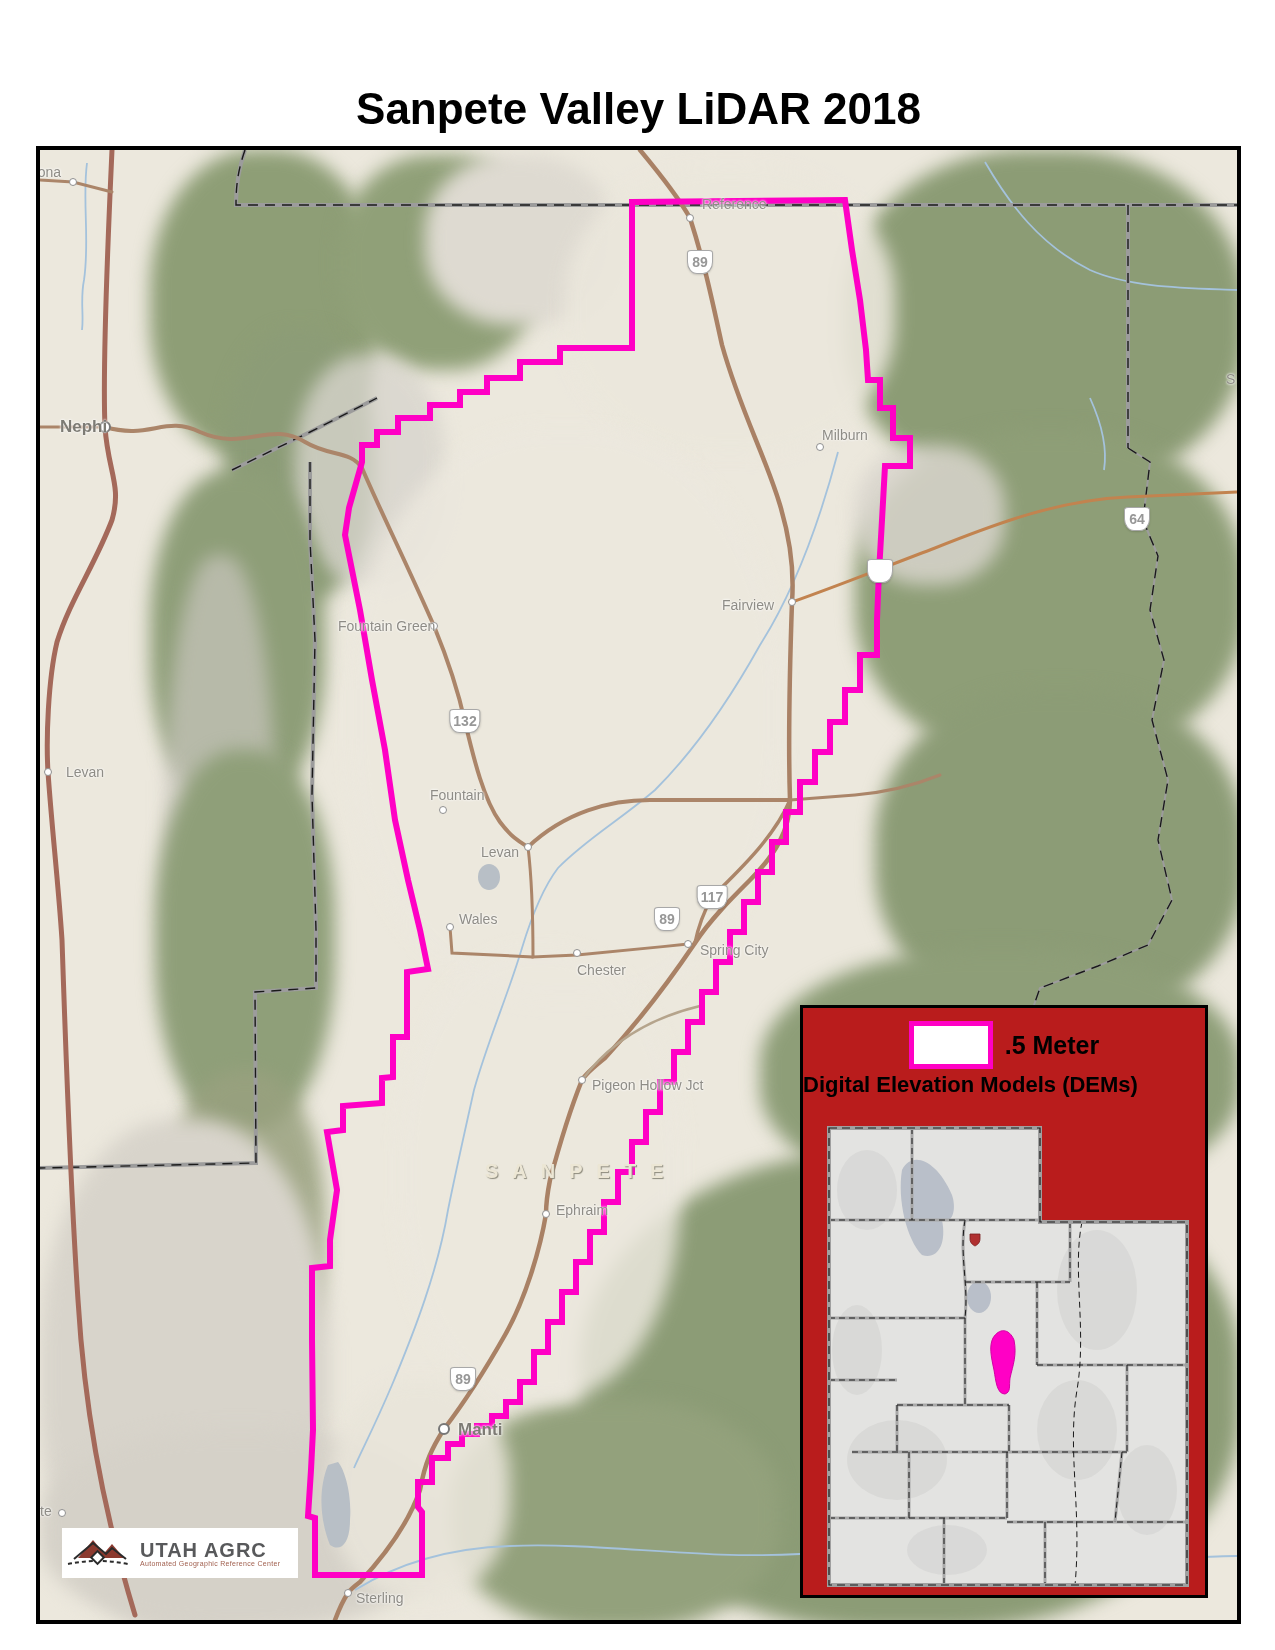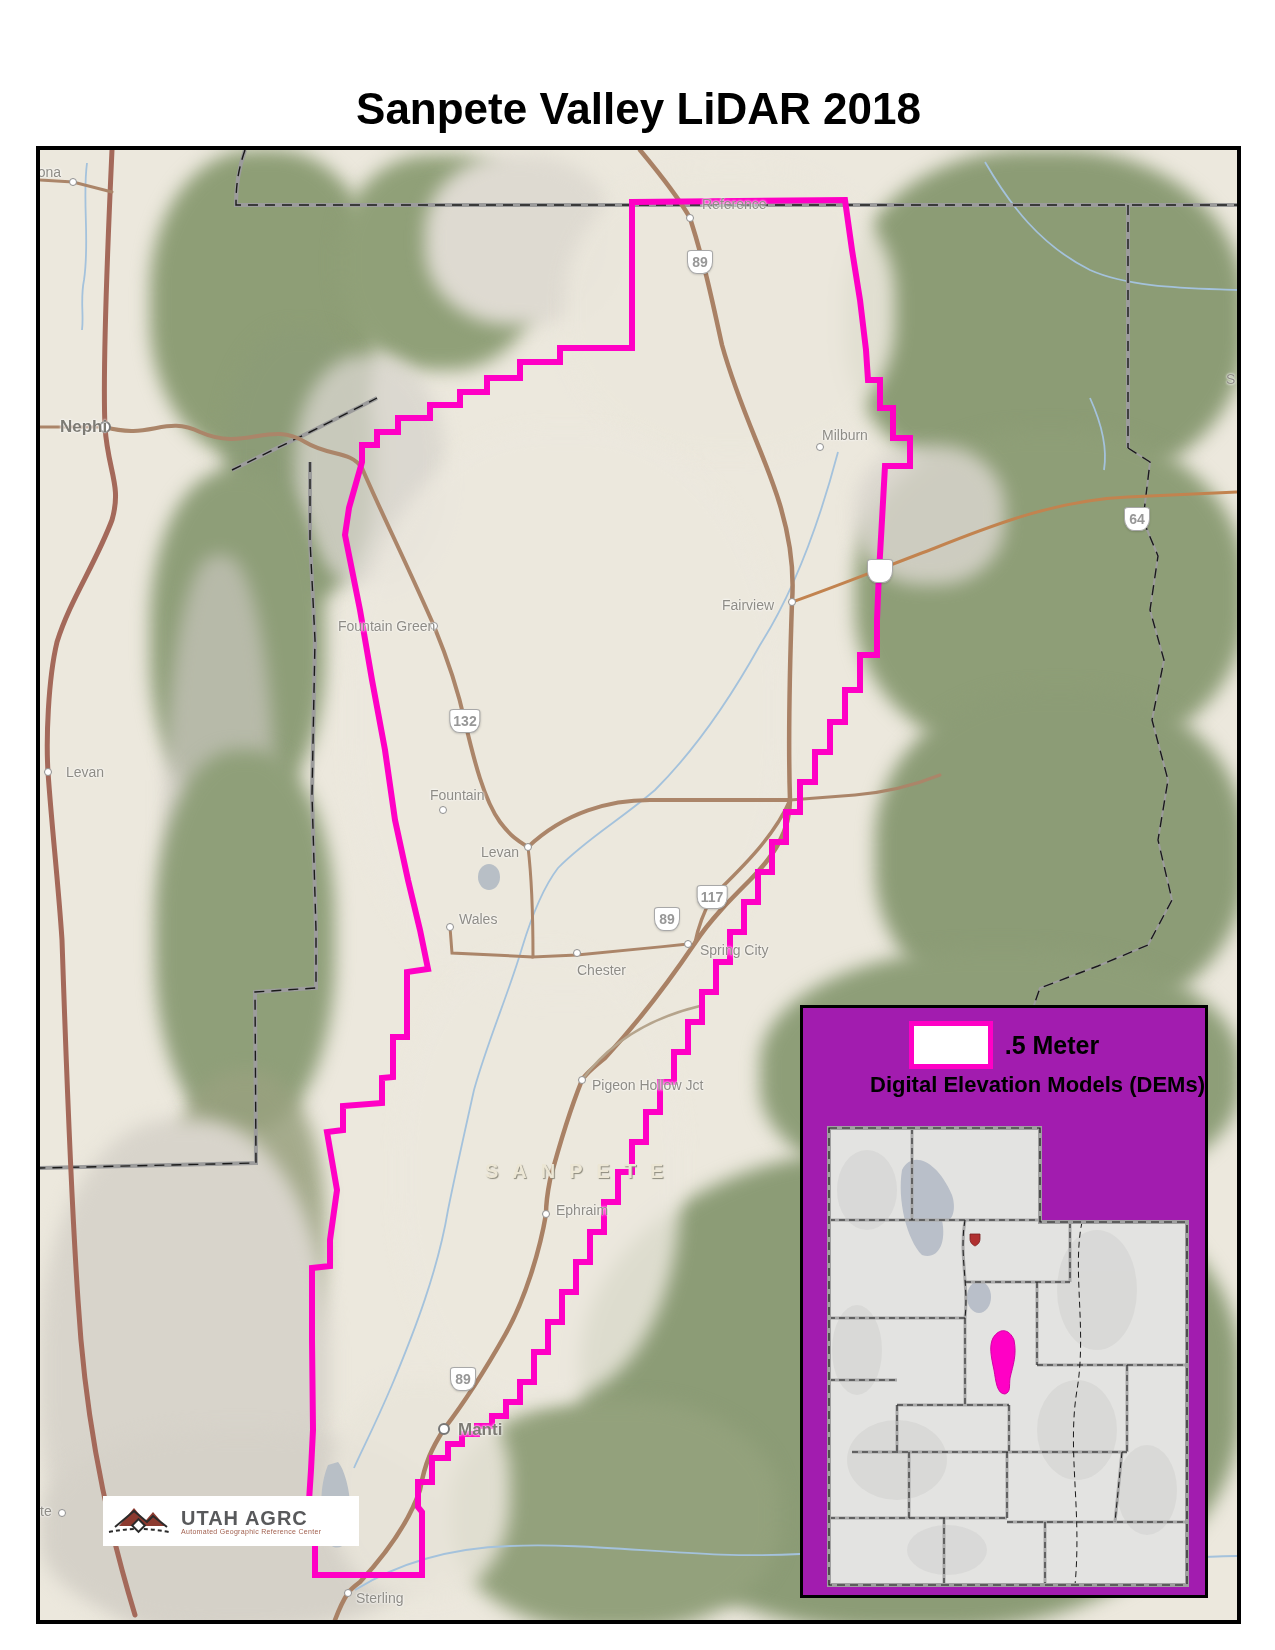--- a/index.html
+++ b/index.html
@@ -21,31 +21,31 @@
   .dot.big{width:12px;height:12px;border:2px solid #777;}
   .shield{position:absolute;min-width:26px;height:24px;padding:9px 3px;background:#fff;
           border:1.5px solid #a8a8a8;color:#979797;font-weight:bold;font-size:14px;
           display:flex;align-items:center;justify-content:center;box-sizing:border-box;
           border-radius:4px 4px 10px 10px / 3px 3px 12px 12px;
           transform:translate(-50%,-50%);box-shadow:0 1px 2px rgba(0,0,0,.15);}
   #county-label{position:absolute;left:445px;top:1010px;font-size:20px;font-weight:bold;
         letter-spacing:14px;color:#ece6d4;text-shadow:1px 1px 1px #8d8a7c;}
   
   #inset{position:absolute;left:760px;top:855px;width:408px;height:593px;
-         background:#a21caf;border:3px solid #000;box-sizing:border-box;}
+         background:#b91c1c;border:3px solid #000;box-sizing:border-box;}
   #legend-row{position:absolute;left:0;top:14px;width:100%;height:46px;
               display:flex;align-items:center;justify-content:center;gap:12px;}
   #legend-swatch{width:74px;height:38px;background:#fff;border:5px solid #ff00c5;box-sizing:content-box;}
   #legend-label{font-size:25px;font-weight:bold;color:#000;}
-  #legend-subtitle{position:absolute;left:0;top:64px;width:100%;text-align:right;
+  #legend-subtitle{position:absolute;left:0;top:64px;width:100%;text-align:left;
                    font-size:22px;font-weight:bold;color:#000;}
   #utahsvg{position:absolute;left:8px;top:96px;}
   
-  #logo{position:absolute;left:22px;top:1346px;width:256px;height:50px;background:#fff;
-        display:flex;align-items:center;margin-left:41px;}
+  #logo{position:absolute;left:22px;top:1378px;width:236px;height:50px;background:#fff;
+        display:flex;align-items:center;}
   #logo-text{margin-left:6px;}
   #logo-title{font-size:20px;font-weight:bold;color:#58595b;letter-spacing:1px;line-height:20px;}
   #logo-sub{font-size:7px;color:#a1604f;letter-spacing:.3px;}
 </style>
 </head>
 <body>
 
 <div id="title">Sanpete Valley LiDAR 2018</div>
 
 <div id="map">

